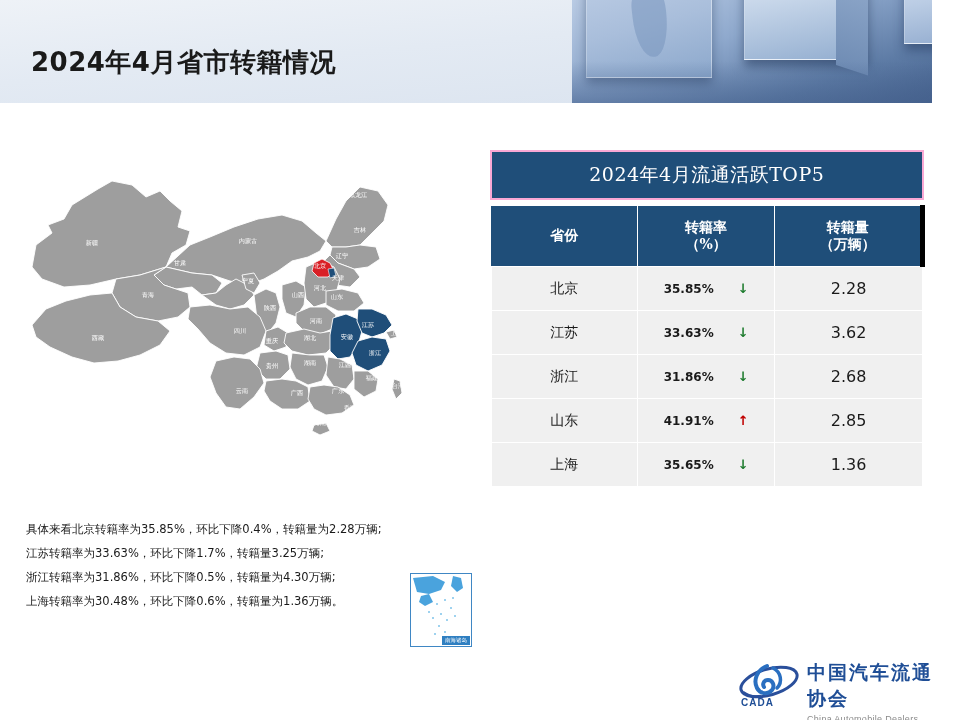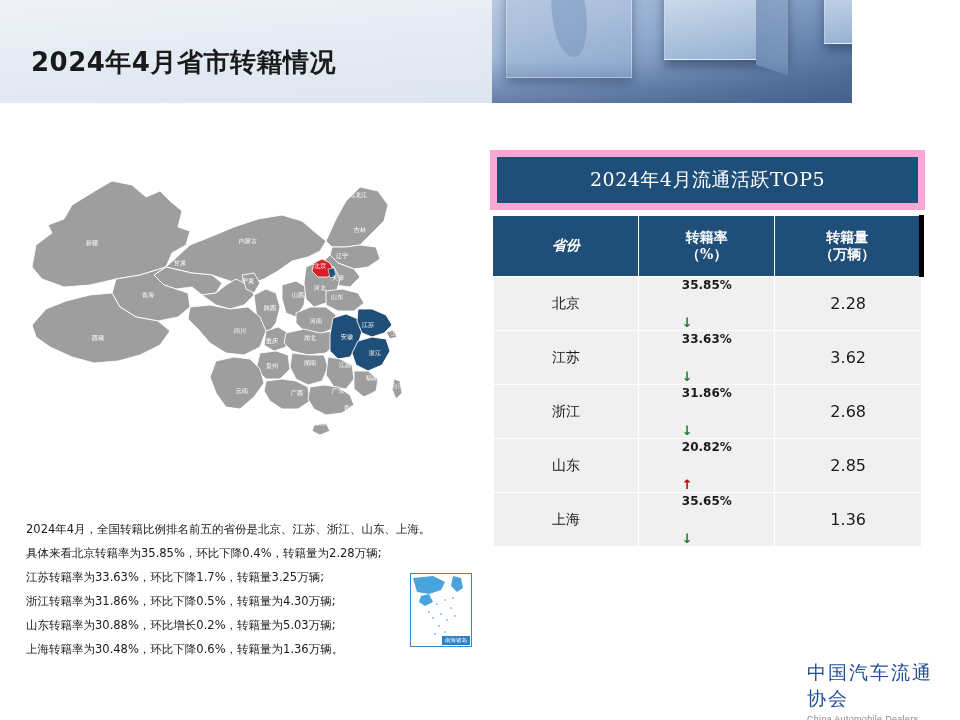--- a/index.html
+++ b/index.html
@@ -5,21 +5,21 @@
   html,body{margin:0;padding:0;}
   body{
     width:960px;height:720px;
     background:#ffffff;
     font-family:"Liberation Sans","DejaVu Sans",sans-serif;
     overflow:hidden;position:relative;
   }
 
   
   .header-band{
-    position:absolute;left:0;top:0;width:852px;height:103px;
+    position:absolute;left:0;top:0;width:932px;height:103px;
     background:linear-gradient(175deg,#eef2f7 0%,#e3eaf3 45%,#dae3ef 100%);
     overflow:hidden;
   }
   .header-deco{
     position:absolute;right:0;top:0;width:360px;height:103px;
     overflow:hidden;
   }
   .header-deco .bgfill{
     position:absolute;inset:0;
     background:linear-gradient(160deg,#b9cbe4 0%,#8fa9cd 40%,#5d7ba5 75%,#44608c 100%);
@@ -79,43 +79,43 @@
 
   
   .tbl{
     position:absolute;left:490px;top:150px;width:435px;
     border-collapse:collapse;
     font-family:"DejaVu Serif","Liberation Serif",serif;
   }
   .tbl .title-cell{
     background:#1f4e79;color:#ffffff;
     font-size:19px;text-align:center;height:44px;
-    border:7px solid #f9a8d4;letter-spacing:.5px;
+    border:2px solid #f9a8d4;letter-spacing:.5px;
   }
   .tbl .spacer-row td{height:5px;background:#ffffff;border:none;padding:0;}
   .tbl .hdr td{
     background:#1f4e79;color:#ffffff;
     font-size:14px;font-weight:bold;text-align:center;
     height:58px;border:1px solid #ffffff;line-height:1.25;
   }
-  .tbl .hdr td:first-child{border-left:1px solid #1f4e79;font-style:italic;}
+  .tbl .hdr td:first-child{border-left:1px solid #1f4e79;}
   .tbl .hdr td:last-child{border-right:5px solid #000000;}
   .tbl tbody tr td{
     background:#f0f0f0;border:1px solid #ffffff;
     height:41px;text-align:center;color:#1a1a1a;
   }
   .tbl tbody td.prov{font-size:14px;}
   .tbl tbody td.rate{
     font-size:12px;font-family:"DejaVu Sans","Liberation Sans",sans-serif;
     font-weight:bold;position:relative;
   }
   .tbl tbody td.vol{
     font-size:16px;font-family:"DejaVu Sans","Liberation Sans",sans-serif;
   }
-  .rate-inner{display:inline-flex;align-items:flex-start;gap:24px;flex-direction:column;}
+  .rate-inner{display:inline-flex;align-items:center;gap:24px;}
   .arrow{font-size:13px;line-height:1;font-weight:bold;}
   .arrow.down{color:#1e7b2e;}
   .arrow.up{color:#c00000;}
   .col-prov{width:148px;}
   .col-rate{width:138px;}
   .col-vol{width:149px;}
 
   
   .body-text{
     position:absolute;left:26px;top:517px;width:520px;
@@ -128,21 +128,21 @@
   .logo{
     position:absolute;left:737px;top:660px;width:210px;height:52px;
   }
   .logo-mark{
     position:absolute;left:0;top:2px;width:64px;height:46px;
   }
   .logo-text{
     position:absolute;left:70px;top:0px;
   }
   .logo-cn{
-    font-size:19px;font-weight:normal;color:#1f4e96;letter-spacing:2px;
+    font-size:19px;font-weight:bold;color:#1f4e96;letter-spacing:2px;
     font-family:"DejaVu Sans","Liberation Sans",sans-serif;
   }
   .logo-en{
     font-size:9px;color:#8a8a8a;letter-spacing:.3px;margin-top:2px;
     font-family:"Liberation Sans",sans-serif;
   }
 </style>
 </head>
 <body>
 
@@ -342,43 +342,50 @@
         <td class="prov">浙江</td>
         <td class="rate"><span class="rate-inner">
             <span>31.86%</span>
             <span class="arrow down">↓</span>
           </span></td>
         <td class="vol">2.68</td>
       </tr>
       <tr>
         <td class="prov">山东</td>
         <td class="rate"><span class="rate-inner">
-            <span>20.82%</span>
+            <span>41.91%</span>
             <span class="arrow up">↑</span>
           </span></td>
         <td class="vol">2.85</td>
       </tr>
       <tr>
         <td class="prov">上海</td>
         <td class="rate"><span class="rate-inner">
             <span>35.65%</span>
             <span class="arrow down">↓</span>
           </span></td>
         <td class="vol">1.36</td>
       </tr>
     </tbody>
 </table>
 
 <div class="body-text" id="body-text">
-    <div>2024年4月，全国转籍比例排名前五的省份是北京、江苏、浙江、山东、上海。</div>
     <div>具体来看北京转籍率为35.85%，环比下降0.4%，转籍量为2.28万辆;</div>
     <div>江苏转籍率为33.63%，环比下降1.7%，转籍量3.25万辆;</div>
     <div>浙江转籍率为31.86%，环比下降0.5%，转籍量为4.30万辆;</div>
-    <div>山东转籍率为30.88%，环比增长0.2%，转籍量为5.03万辆;</div>
     <div>上海转籍率为30.48%，环比下降0.6%，转籍量为1.36万辆。</div>
   </div>
 
 <div class="logo">
+  <div class="logo-mark">
+    <svg width="64" height="46" viewBox="0 0 64 46">
+      <ellipse cx="32" cy="20" rx="29" ry="13" fill="none" stroke="#2a4f9b" stroke-width="3" transform="rotate(-16 32 20)"></ellipse>
+      <path d="M30 4 C20 8 16 18 20 26 C23 32 31 33 35 28 C38 24 36 18 31 18 C27 18 25 22 27 25" fill="none" stroke="#2a6fc0" stroke-width="4" stroke-linecap="round"></path>
+      <path d="M36 6 C44 10 46 20 40 26" fill="none" stroke="#2a6fc0" stroke-width="3.5" stroke-linecap="round"></path>
+      <path d="M6 30 Q14 36 24 34" fill="none" stroke="#2a4f9b" stroke-width="2.5"></path>
+      <text x="4" y="44" font-family="Liberation Sans, sans-serif" font-size="10" font-weight="bold" fill="#1f4e96" letter-spacing="1">CADA</text>
+    </svg>
+  </div>
   <div class="logo-text">
     <div class="logo-cn">中国汽车流通协会</div>
     <div class="logo-en">China Automobile Dealers Association</div>
   </div>
 </div>
 
 </body></html>

